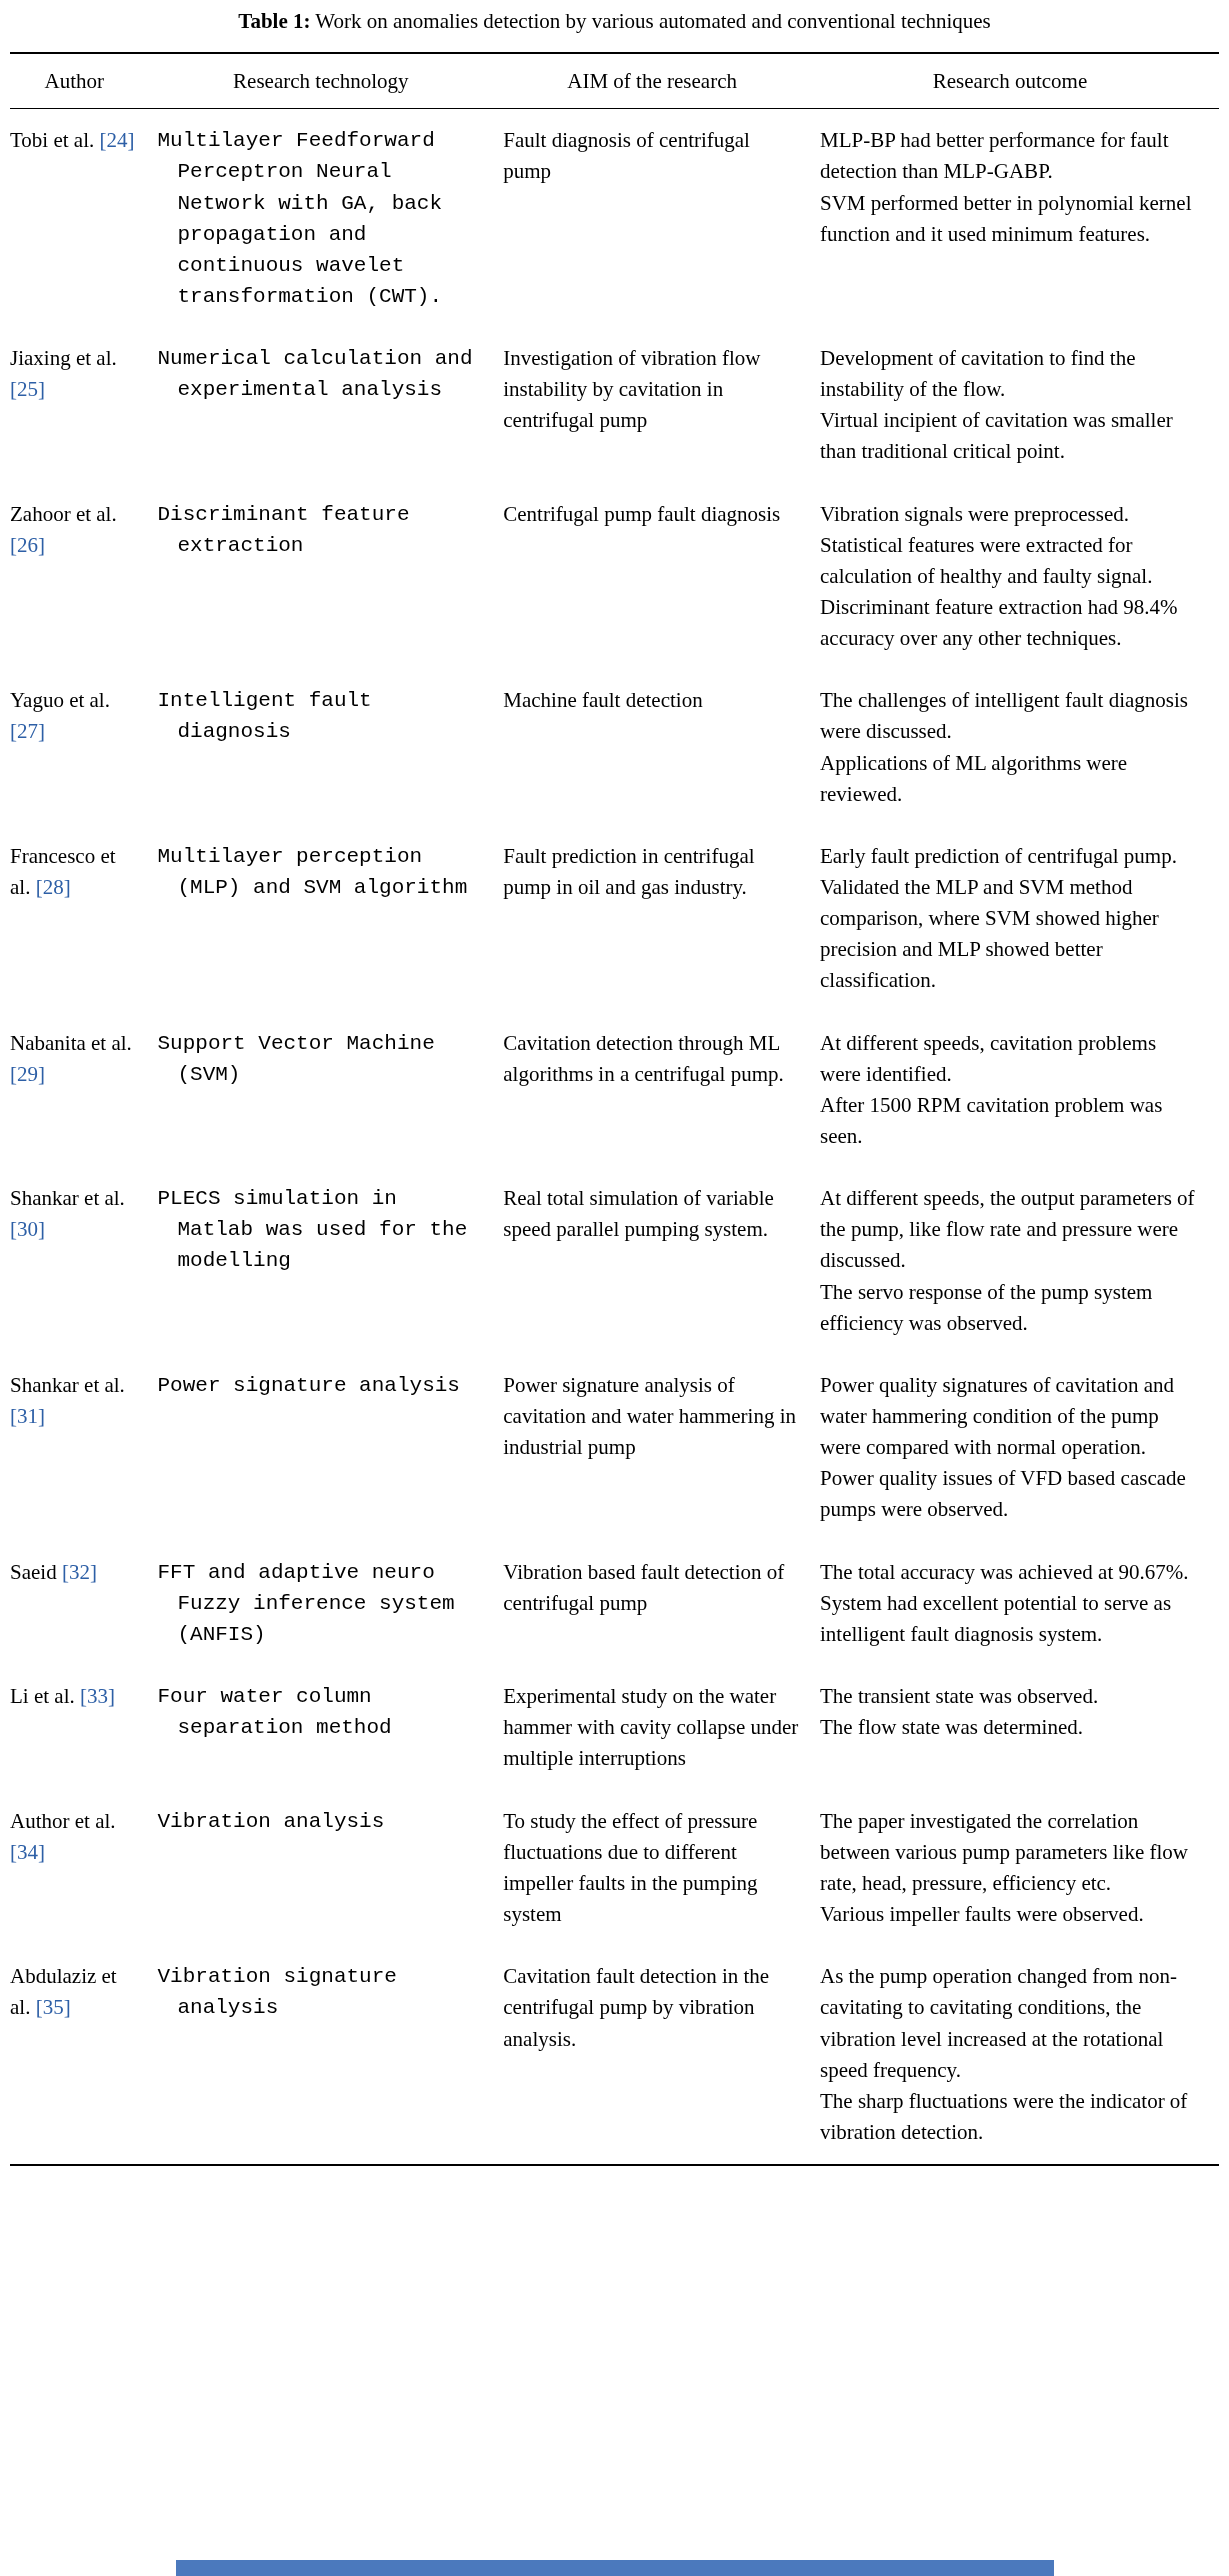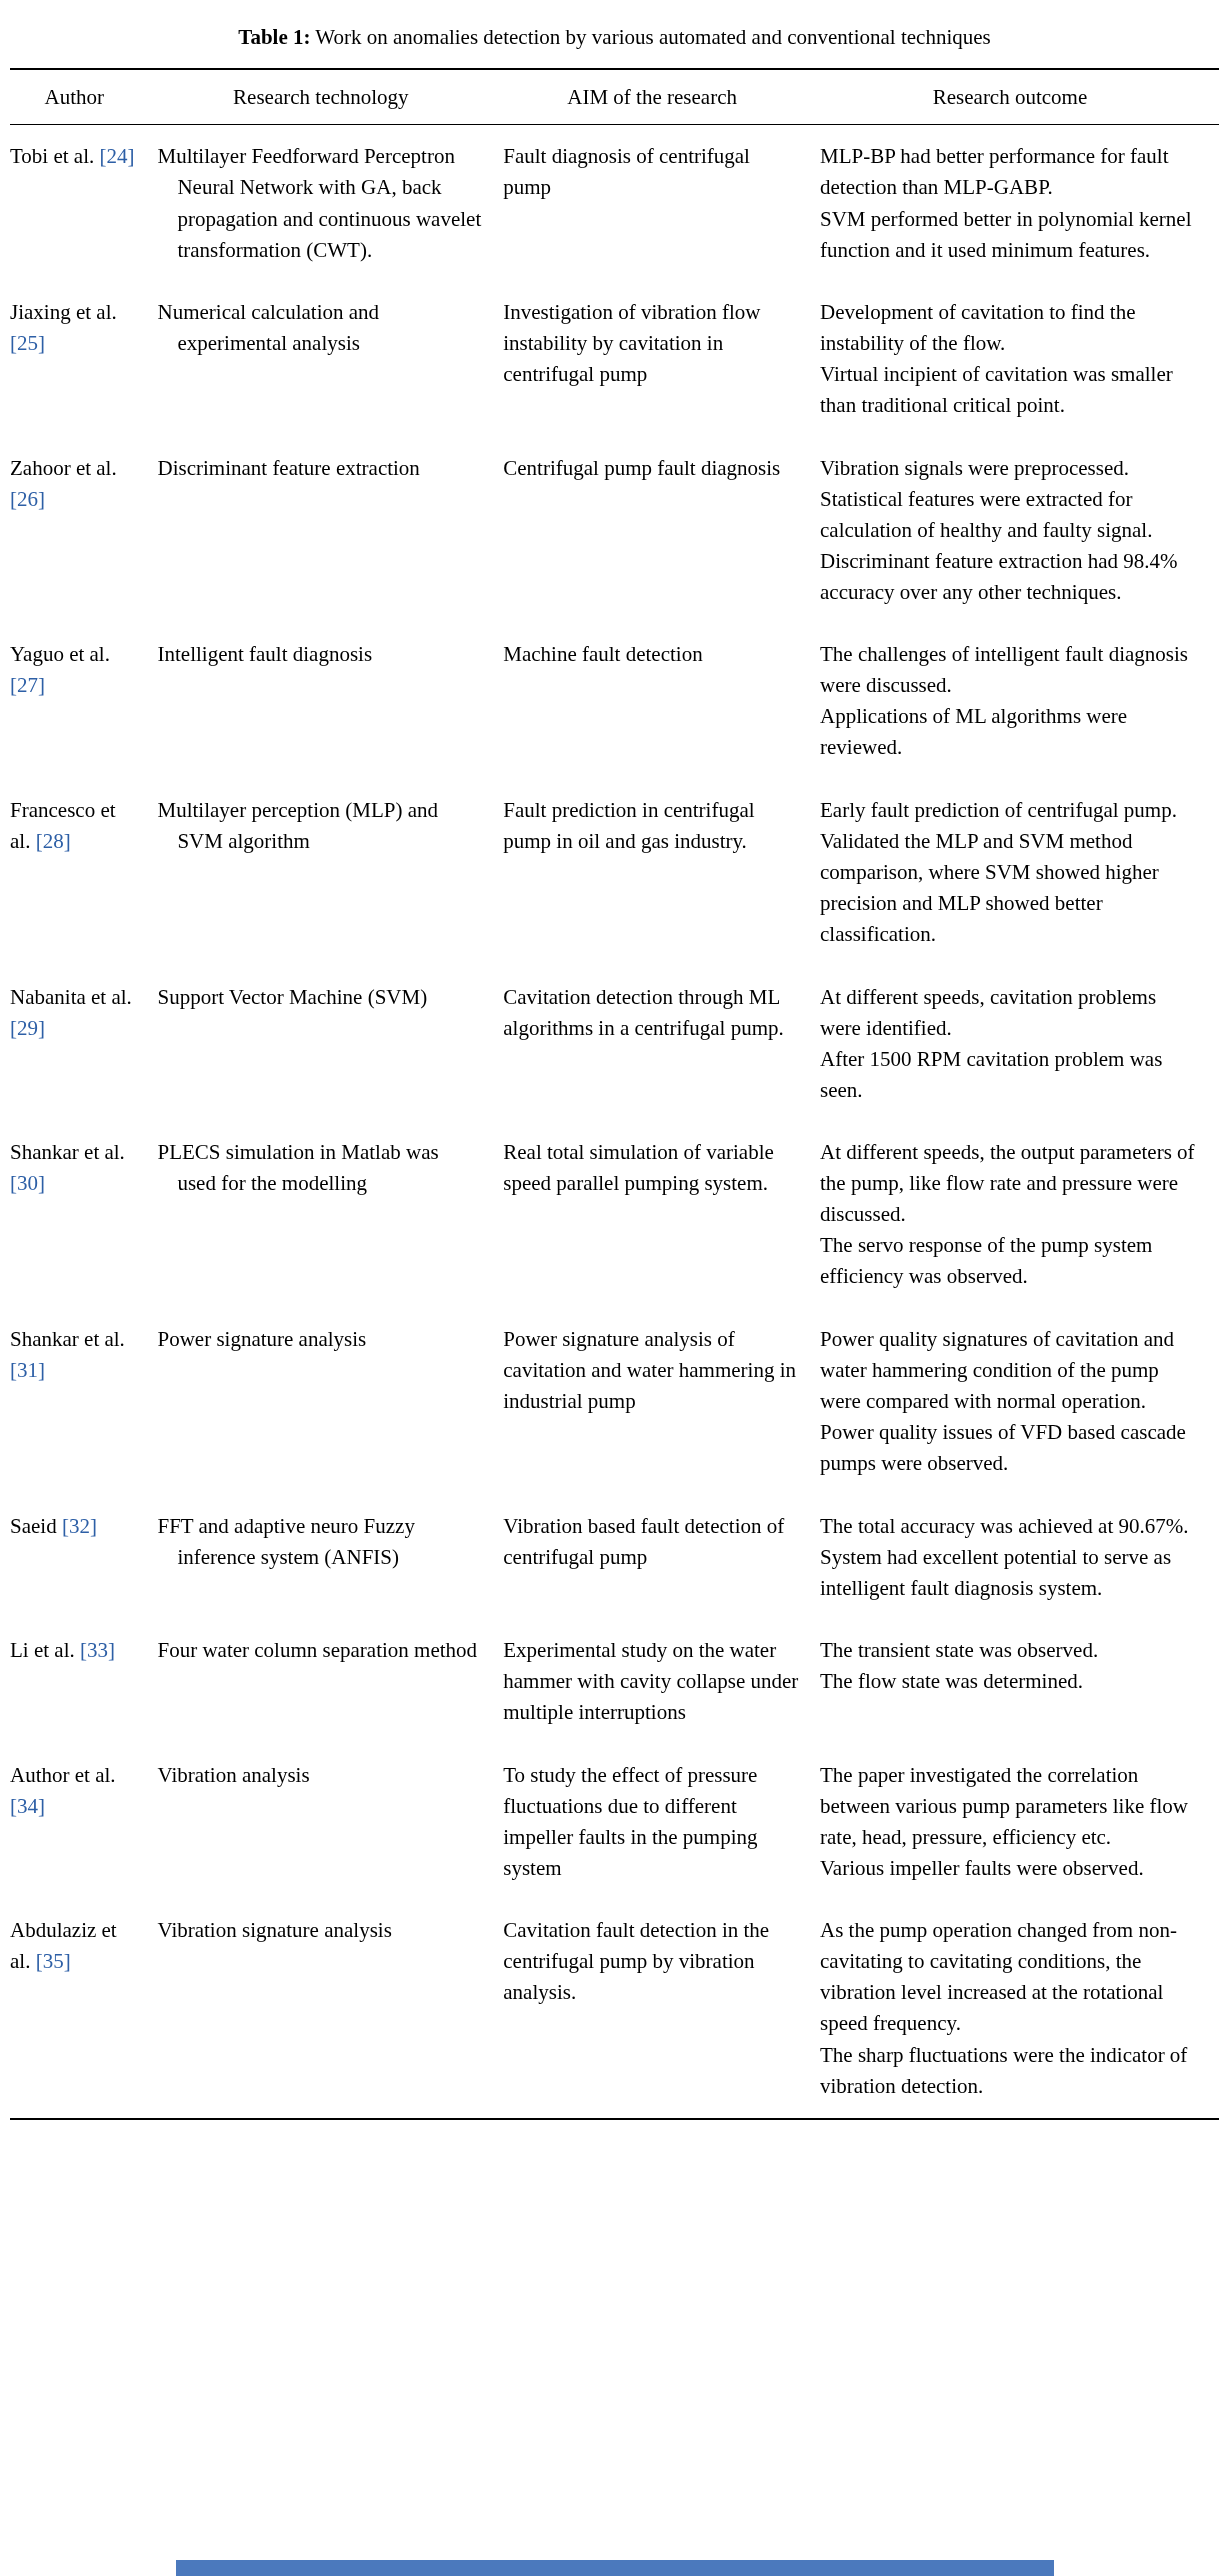--- a/index.html
+++ b/index.html
@@ -14,21 +14,21 @@
     position:relative;
     width:1229px;
     height:2576px;
     overflow:hidden;
     box-sizing:border-box;
     padding:6.3px 10px 0 10px;
     background:#fff;
   }
   .caption{
     text-align:center;
-    margin:16px 0 15px 0;
+    margin:0 0 15px 0;
     font-size:21px;
   }
   .caption .cap-label{font-weight:bold;}
   table.paper-table{
     width:100%;
     border-collapse:collapse;
     border-top:2.5px solid #000;
     border-bottom:2.5px solid #000;
     table-layout:fixed;
   }
@@ -46,20 +46,21 @@
   }
   tbody td{
     vertical-align:top;
     padding:15px 21.4px 15px 0;
   }
   tbody tr td{padding-bottom:16.3px;}
   tbody tr:first-child td{padding-top:16.3px;}
   .tech-text{
     padding-left:0.95em;
     text-indent:-0.95em;
+    font-family:Liberation Mono, monospace;
   }
   .ref-link{
     color:var(--link-color,#2d5fa6);
     text-decoration:none;
     cursor:pointer;
   }
   .outcome-sentence{margin:0;}
   .bottom-bar{
     position:absolute;
     bottom:0;

